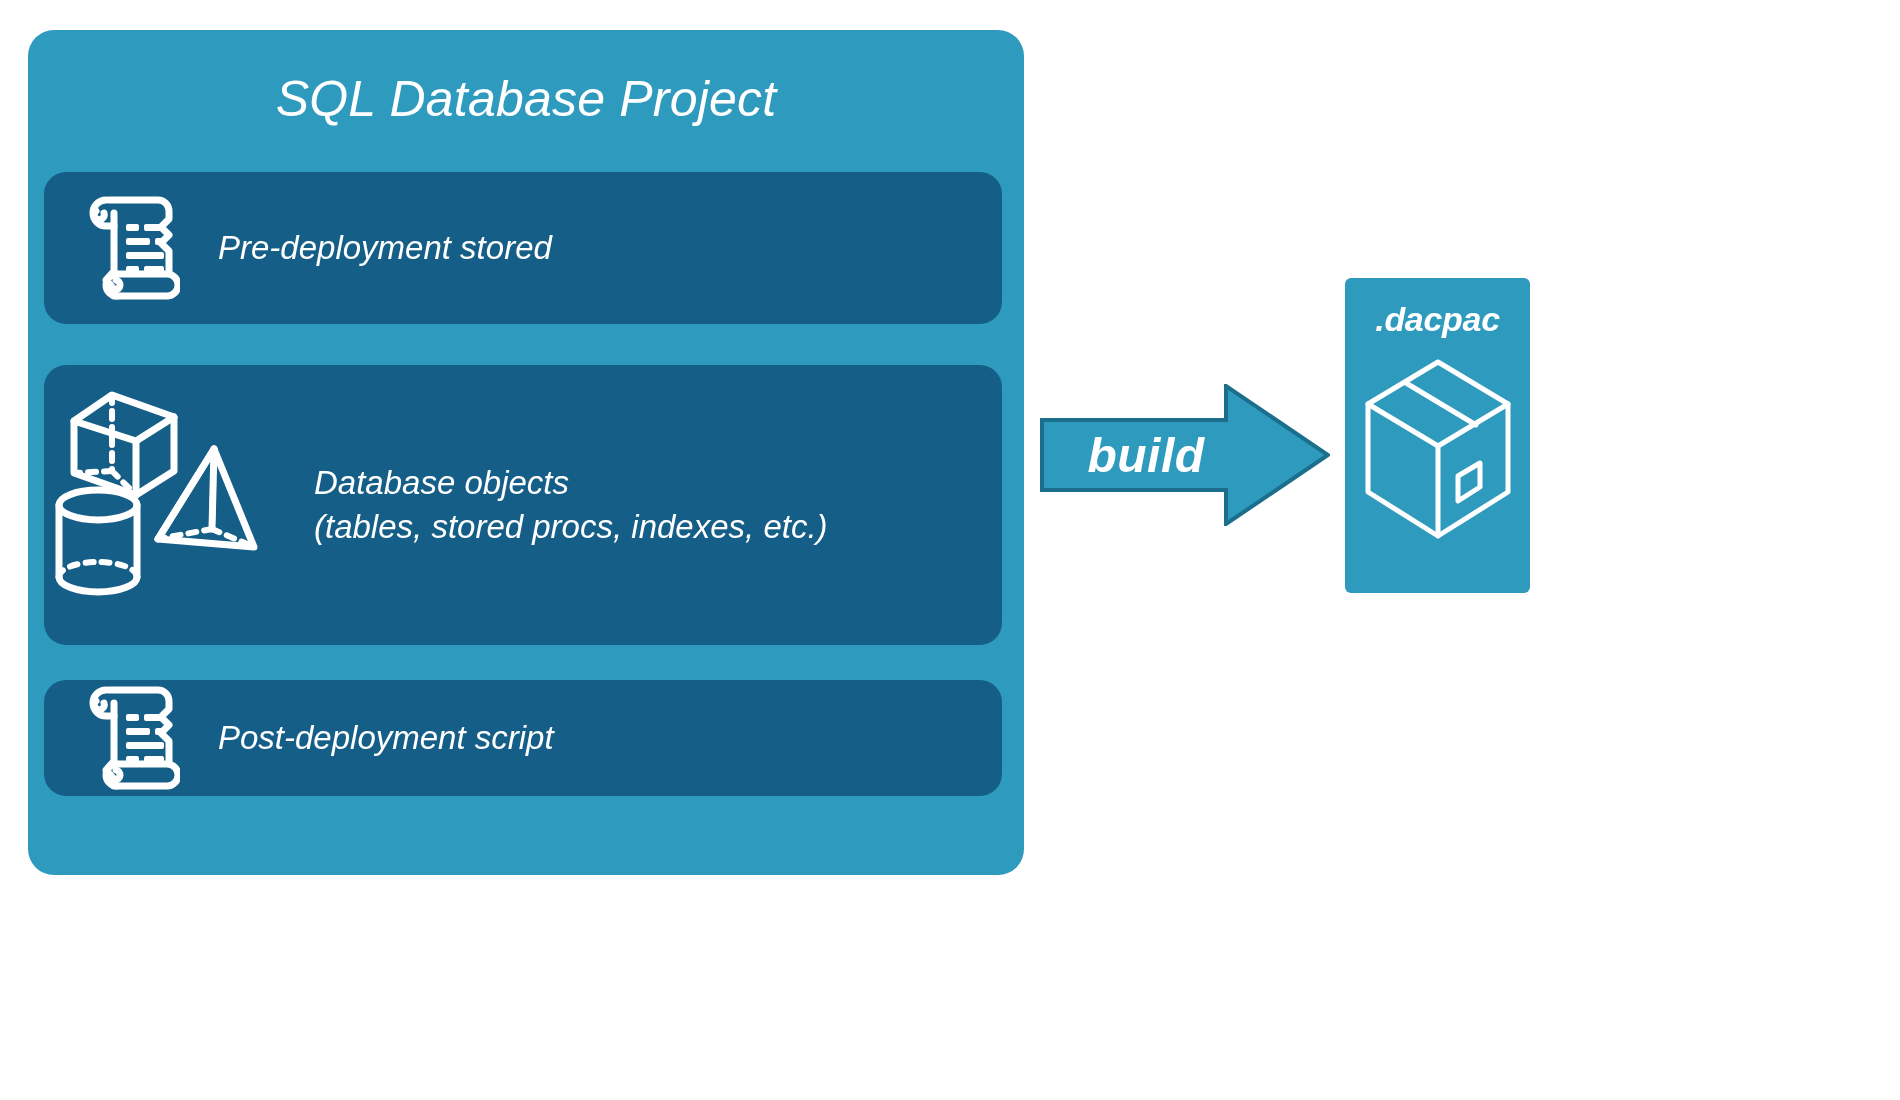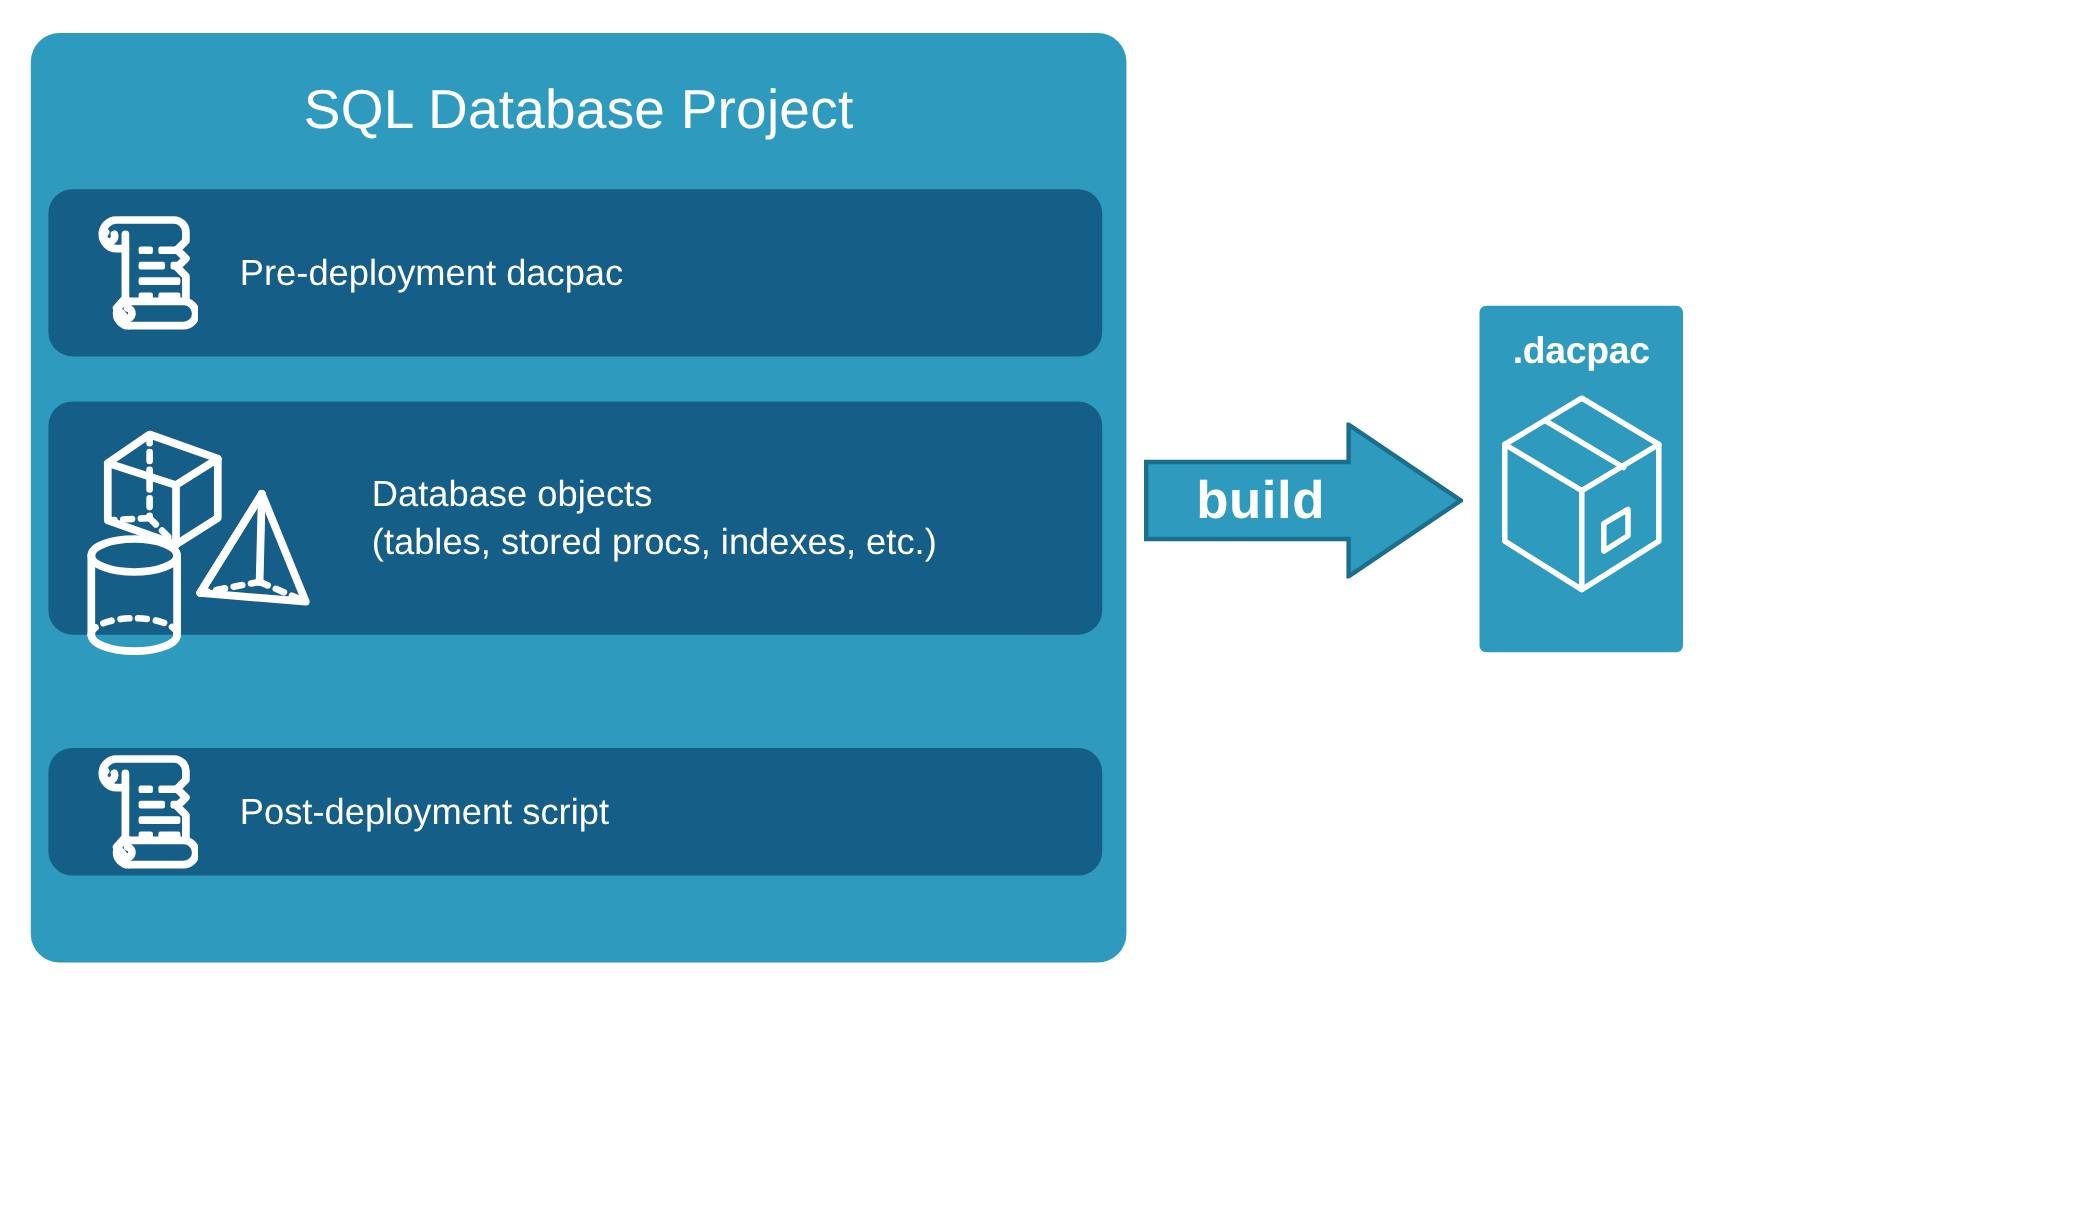--- a/index.html
+++ b/index.html
@@ -13,20 +13,21 @@
     font-family: "Liberation Sans", sans-serif;
     overflow: hidden;
     position: relative;
   }
 
   #canvas {
     position: relative;
     width: 1900px;
     height: 1100px;
     background: #ffffff;
+    font-style: italic;
   }
 
   
   .project-card {
     position: absolute;
     left: 28px;
     top: 30px;
     width: 996px;
     height: 845px;
     background: #2E9BBE;
@@ -53,21 +54,21 @@
     position: absolute;
     left: 16px;
     width: 958px;
     background: #155E87;
     border-radius: 22px;
     box-sizing: border-box;
     display: flex;
     align-items: center;
   }
   .panel-pre  { top: 142px; height: 152px; }
-  .panel-obj  { top: 335px; height: 212px; padding-left: 24px; }
+  .panel-obj  { top: 335px; height: 280px; }
   .panel-post { top: 650px; height: 116px; }
 
   .panel-icon {
     flex: 0 0 auto;
     display: flex;
     align-items: center;
     justify-content: center;
   }
   .panel-pre .panel-icon,
   .panel-post .panel-icon { width: 168px; }
@@ -176,21 +177,21 @@
             <rect x="50" y="35" width="13" height="7" rx="2"></rect>
             <rect x="68" y="35" width="17" height="7" rx="2"></rect>
             <rect x="50" y="49" width="24" height="7" rx="2"></rect>
             <rect x="79" y="49" width="9" height="7" rx="2"></rect>
             <rect x="50" y="63" width="38" height="7" rx="2"></rect>
             <rect x="50" y="77" width="13" height="7" rx="2"></rect>
             <rect x="68" y="77" width="20" height="7" rx="2"></rect>
           </g>
         </svg>
       </div>
-      <div class="panel-label">Pre-deployment dacpac</div>
+      <div class="panel-label">Pre-deployment stored</div>
     </div>
 
     <div class="panel panel-obj">
       <div class="panel-icon">
 
         <div class="shape shape-cube">
           <svg width="116" height="116" viewBox="0 0 116 116" fill="none" aria-hidden="true">
             <g stroke="#ffffff" stroke-width="7" fill="none" stroke-linejoin="round" stroke-linecap="round">
 
               <path d="M8 34 L46 8 L108 30 L108 84 L70 108 L8 86 Z"></path>

